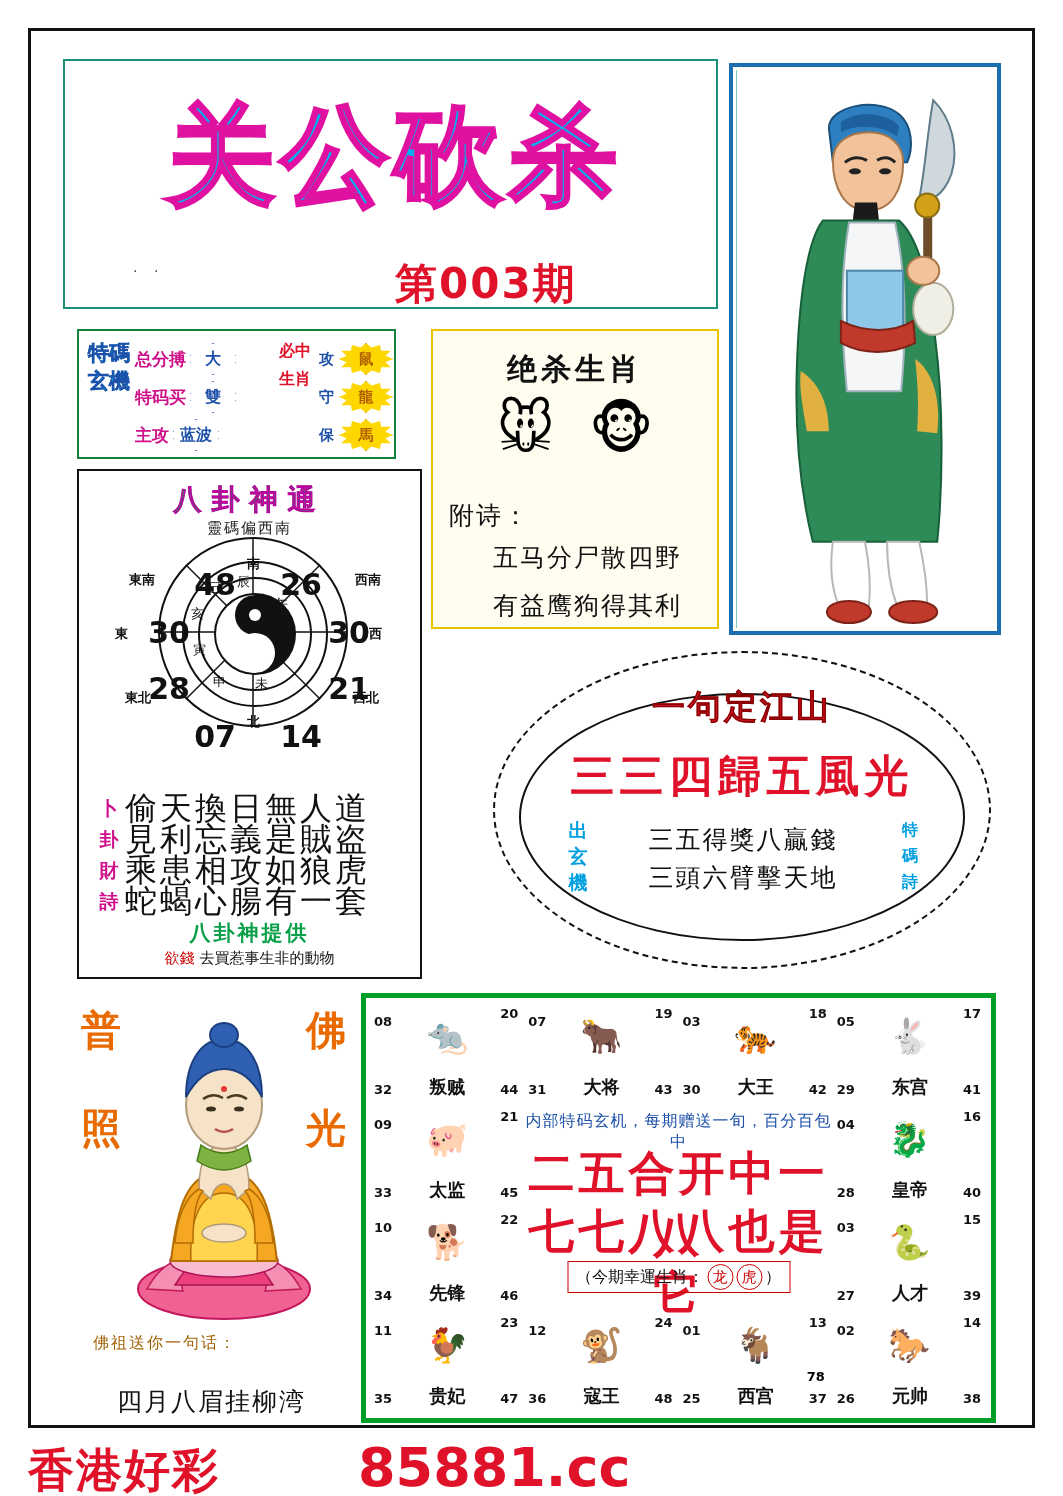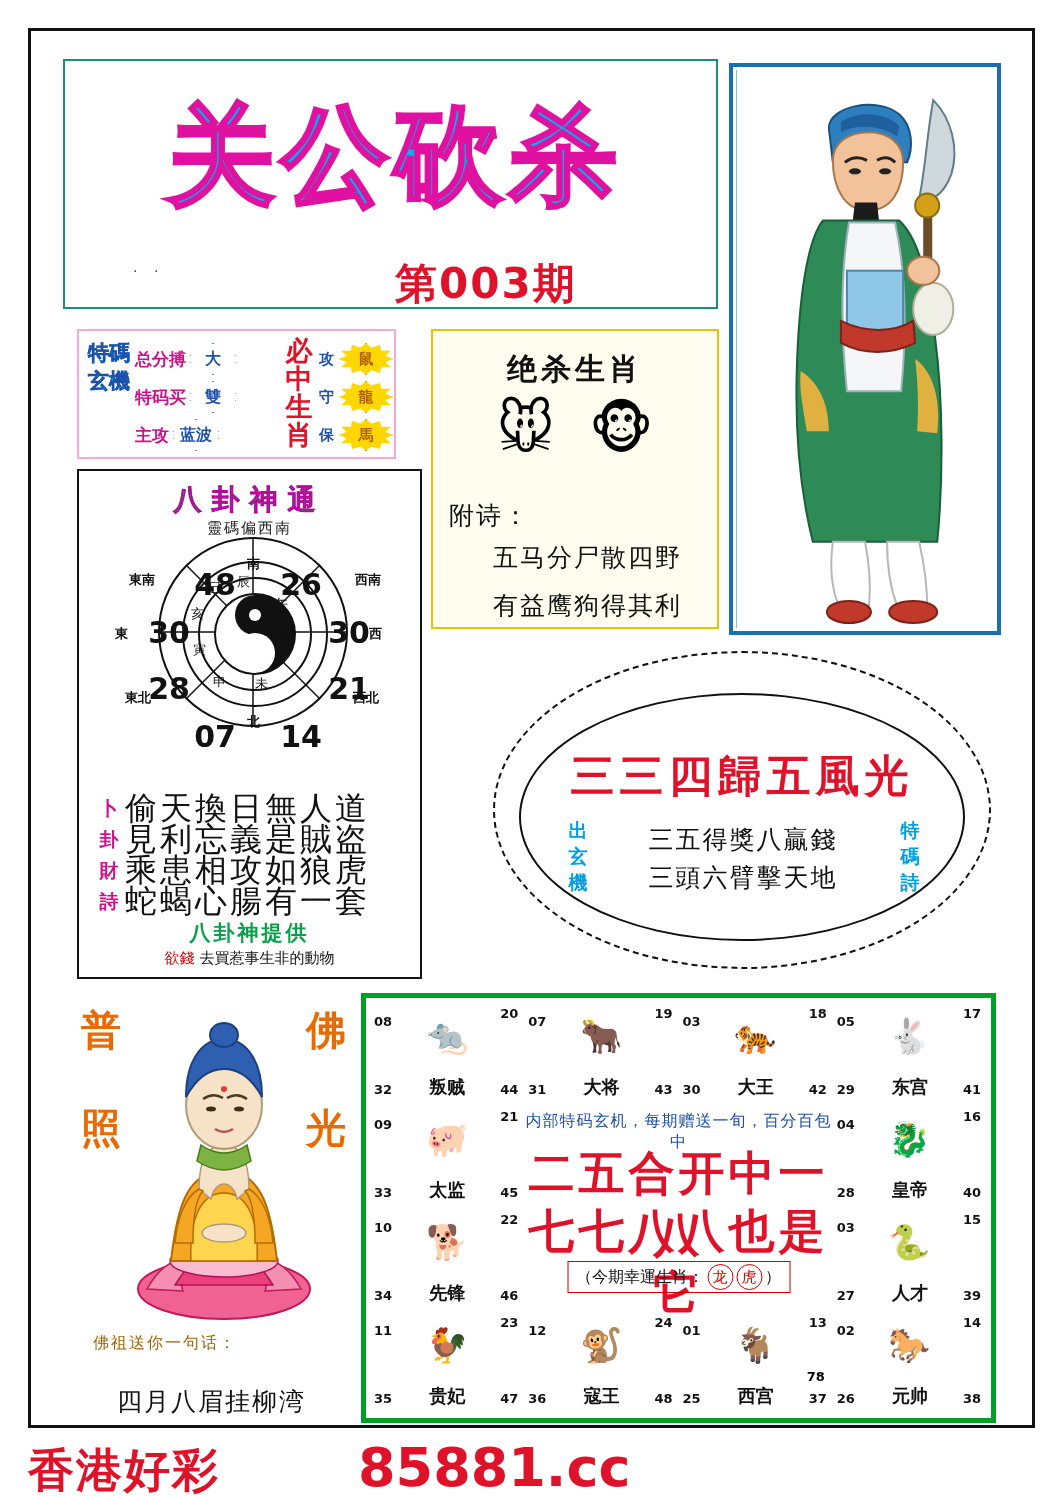--- a/index.html
+++ b/index.html
@@ -38,39 +38,39 @@
   
   .hero{
     position:absolute;left:698px;top:32px;width:272px;height:572px;
     border:4px solid #1a6fb0;background:#fff;box-sizing:border-box;
     overflow:hidden;
   }
   .hero-inner{position:absolute;inset:3px;border:1px solid #0d9b8e;}
   
   .tema-box{
     position:absolute;left:46px;top:298px;width:319px;height:130px;
-    border:2px solid #f9a8d4;background:#fff;box-sizing:border-box;
+    border:2px solid #15803d;background:#fff;box-sizing:border-box;
   }
   .tema-vert{
     position:absolute;left:8px;top:8px;width:44px;height:112px;
     color:#00a0e0;font-weight:bold;font-size:21px;text-align:center;line-height:28px;
     -webkit-text-stroke:0.5px #1d50a8;
   }
   .tema-rows{position:absolute;left:56px;top:10px;width:140px;}
   .tema-row{display:flex;align-items:center;height:36px;margin-bottom:2px;}
   .tema-row .lbl{font-size:17px;color:#d0108a;font-weight:bold;margin-right:4px;}
   .badge{
     width:44px;height:30px;display:flex;align-items:center;justify-content:center;
     font-size:16px;font-weight:bold;color:#1d50a8;
     background:#fff;border:1px solid #1d50a8;
     clip-path:polygon(50% 0%,62% 12%,80% 8%,84% 26%,100% 38%,88% 50%,100% 62%,84% 74%,80% 92%,62% 88%,50% 100%,38% 88%,20% 92%,16% 74%,0% 62%,12% 50%,0% 38%,16% 26%,20% 8%,38% 12%);
   }
   .zhong-vert{
     position:absolute;left:200px;top:6px;width:40px;height:118px;
-    color:#e0122a;font-weight:bold;font-size:27px;text-align:center;line-height:28px;
+    color:#e0122a;font-weight:bold;font-size:16px;line-height:28px;
   }
   .zodiac-rows{position:absolute;left:240px;top:10px;width:100px;}
   .zodiac-row{display:flex;align-items:center;height:36px;margin-bottom:2px;}
   .zodiac-row .zlbl{font-size:15px;color:#1d50a8;font-weight:bold;width:20px;}
   .star{
     width:52px;height:30px;display:flex;align-items:center;justify-content:center;
     font-size:15px;font-weight:bold;color:#b06000;
     background:#ffd700;border:1px solid #c08000;
     clip-path:polygon(50% 0%,60% 14%,76% 6%,78% 24%,96% 24%,86% 40%,100% 50%,86% 60%,96% 76%,78% 76%,76% 94%,60% 86%,50% 100%,40% 86%,24% 94%,22% 76%,4% 76%,14% 60%,0% 50%,14% 40%,4% 24%,22% 24%,24% 6%,40% 14%);
   }
@@ -134,21 +134,21 @@
   .bagua-foot1{position:absolute;top:448px;left:0;width:100%;text-align:center;font-size:21px;font-weight:bold;color:#0aa04a;letter-spacing:3px;}
   .bagua-foot2{position:absolute;top:478px;left:0;width:100%;text-align:center;font-size:15px;color:#111;}
   .bagua-foot2 .red{color:#c00;}
   
   .ellipse-wrap{position:absolute;left:462px;top:620px;width:498px;height:318px;}
   .ell{position:absolute;inset:0;border:2px dashed #111;border-radius:50%;}
   .ell-inner{position:absolute;left:26px;top:42px;right:26px;bottom:28px;border:2px solid #111;border-radius:50%;}
   .ell-title{position:absolute;top:34px;left:0;width:100%;text-align:center;font-size:33px;font-weight:bold;color:#e0122a;letter-spacing:3px;-webkit-text-stroke:0.5px #800;}
   .ell-main{position:absolute;top:96px;left:0;width:100%;text-align:center;font-size:44px;font-weight:bold;color:#e0122a;letter-spacing:5px;}
   .ell-left{position:absolute;left:70px;top:166px;width:30px;font-size:19px;color:#00a0e0;font-weight:bold;text-align:center;line-height:26px;}
-  .ell-right{position:absolute;right:66px;top:166px;width:30px;font-size:19px;color:#00a0e0;font-weight:bold;text-align:center;line-height:26px;}
+  .ell-right{position:absolute;right:66px;top:166px;width:30px;font-size:16px;color:#00a0e0;font-weight:bold;text-align:center;line-height:26px;}
   .ell-poem{position:absolute;left:110px;top:170px;width:280px;text-align:center;}
   .ell-poem div{font-size:25px;color:#111;letter-spacing:2px;line-height:38px;}
   
   .buddha-col{position:absolute;left:40px;top:962px;width:280px;height:430px;}
   .pu{position:absolute;left:10px;top:10px;font-size:40px;font-weight:bold;color:#e86a00;}
   .zhao{position:absolute;left:10px;top:108px;font-size:40px;font-weight:bold;color:#e86a00;}
   .fo{position:absolute;left:235px;top:10px;font-size:40px;font-weight:bold;color:#e86a00;}
   .guang{position:absolute;left:235px;top:108px;font-size:40px;font-weight:bold;color:#e86a00;}
   .buddha-fig{position:absolute;left:58px;top:0px;width:190px;height:330px;}
   .buddha-text1{position:absolute;left:22px;top:340px;font-size:16px;color:#a16207;letter-spacing:2px;font-family:Liberation Serif, serif;}
@@ -351,20 +351,21 @@
     <div class="bagua-foot1">八卦神提供</div>
     <div class="bagua-foot2">
       <span class="red">欲錢</span>
       <span>去買惹事生非的動物</span>
     </div>
   </div>
 
   <div class="ellipse-wrap">
     <div class="ell"></div>
     <div class="ell-inner"></div>
+    <div class="ell-title">一句定江山</div>
     <div class="ell-main">三三四歸五風光</div>
     <div class="ell-left">出玄機</div>
     <div class="ell-right">特碼詩</div>
     <div class="ell-poem">
       <div>三五得獎八贏錢</div>
       <div>三頭六臂擊天地</div>
     </div>
   </div>
 
   <div class="buddha-col">

